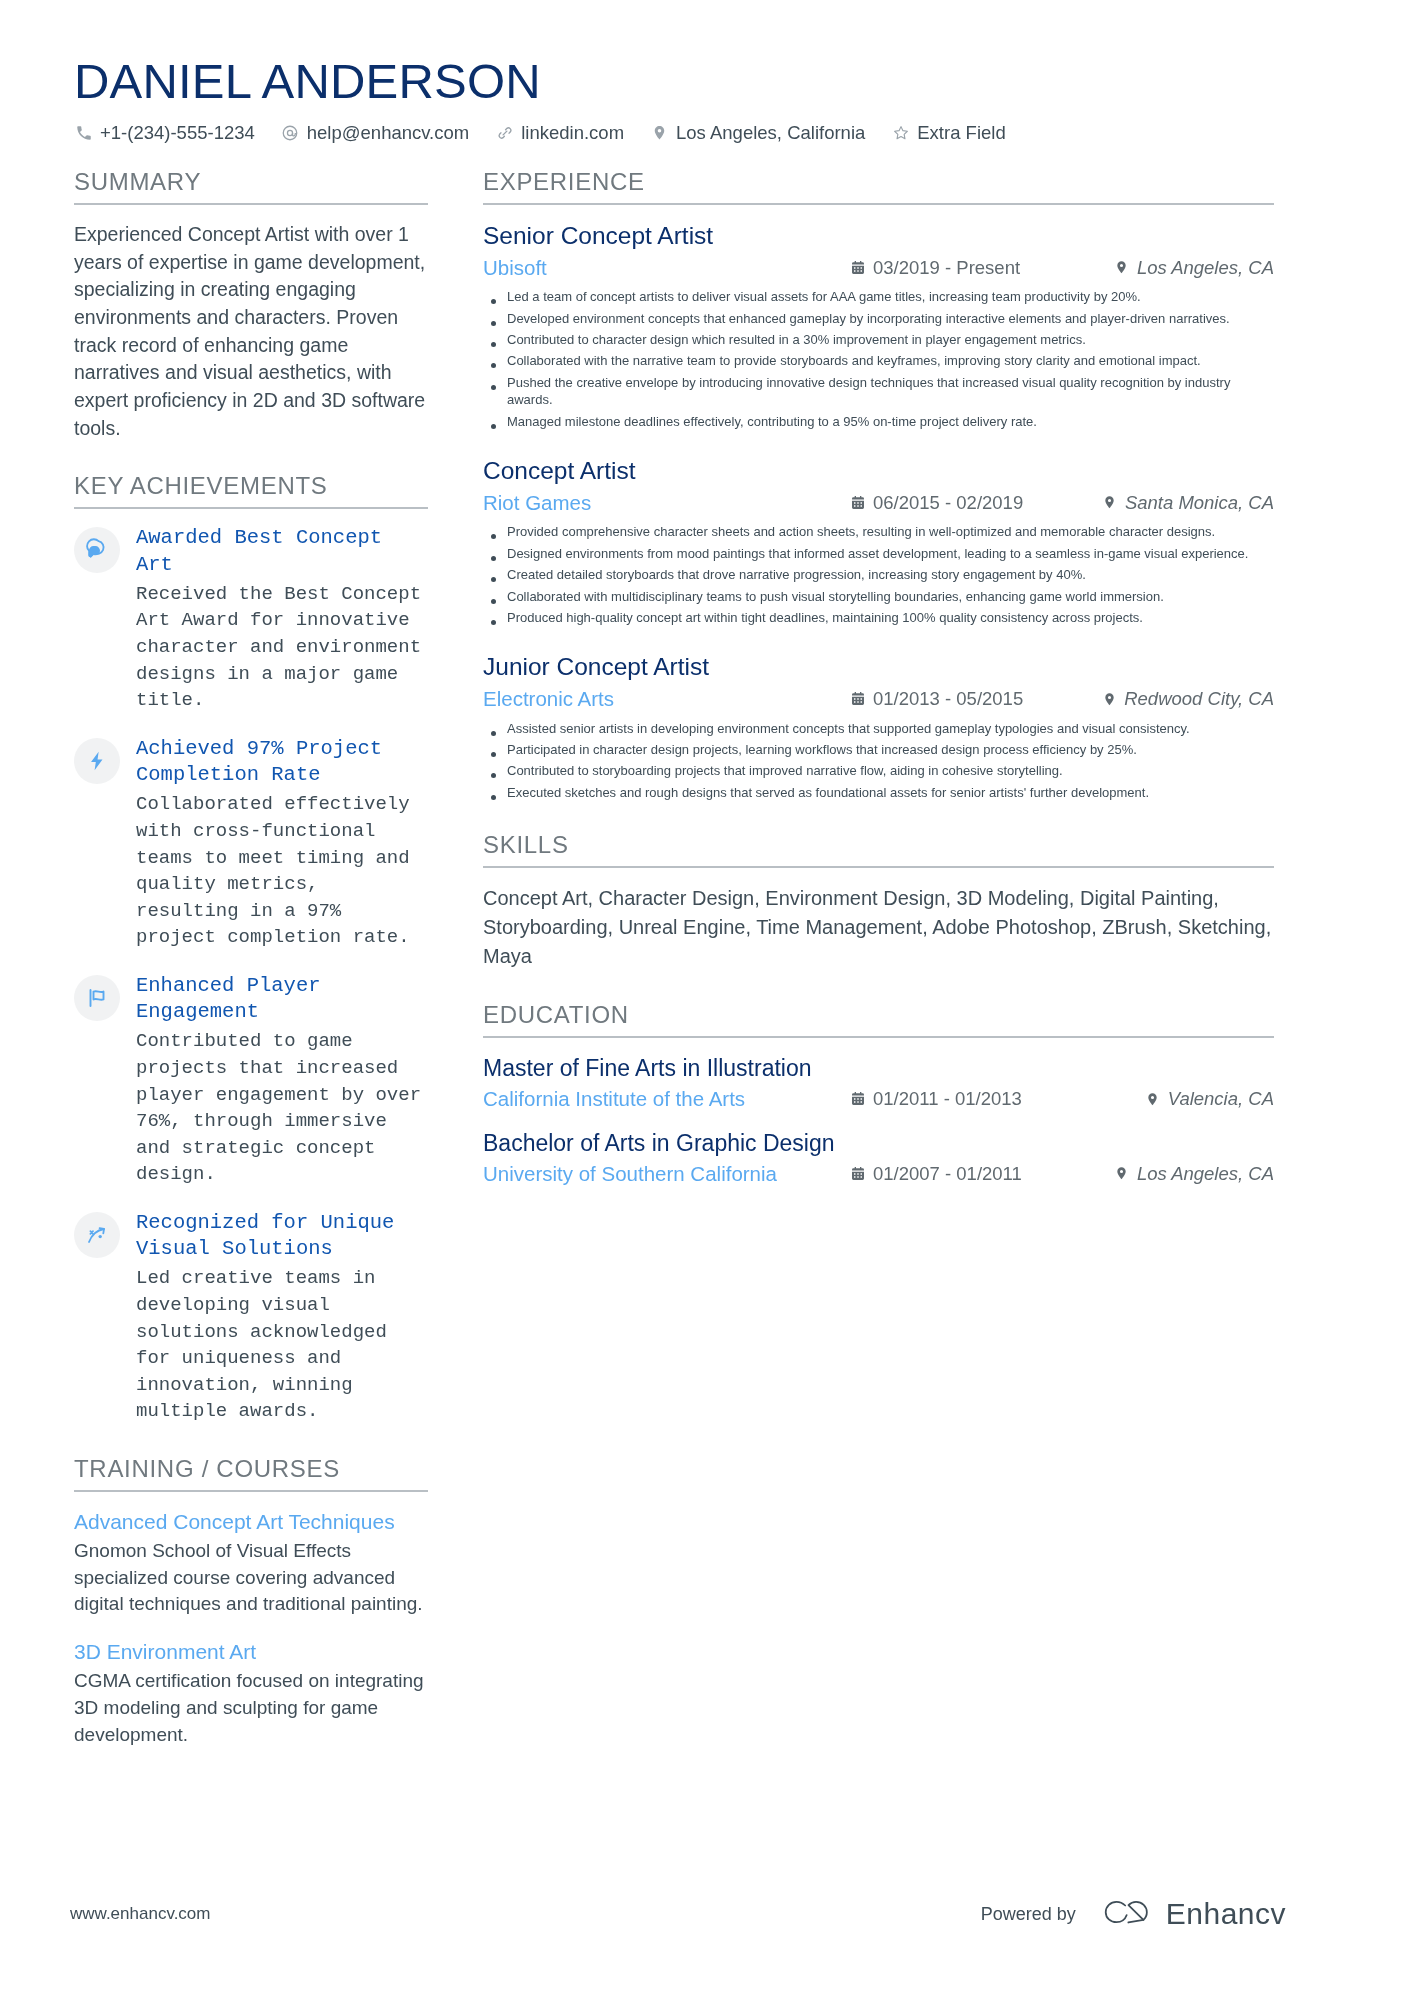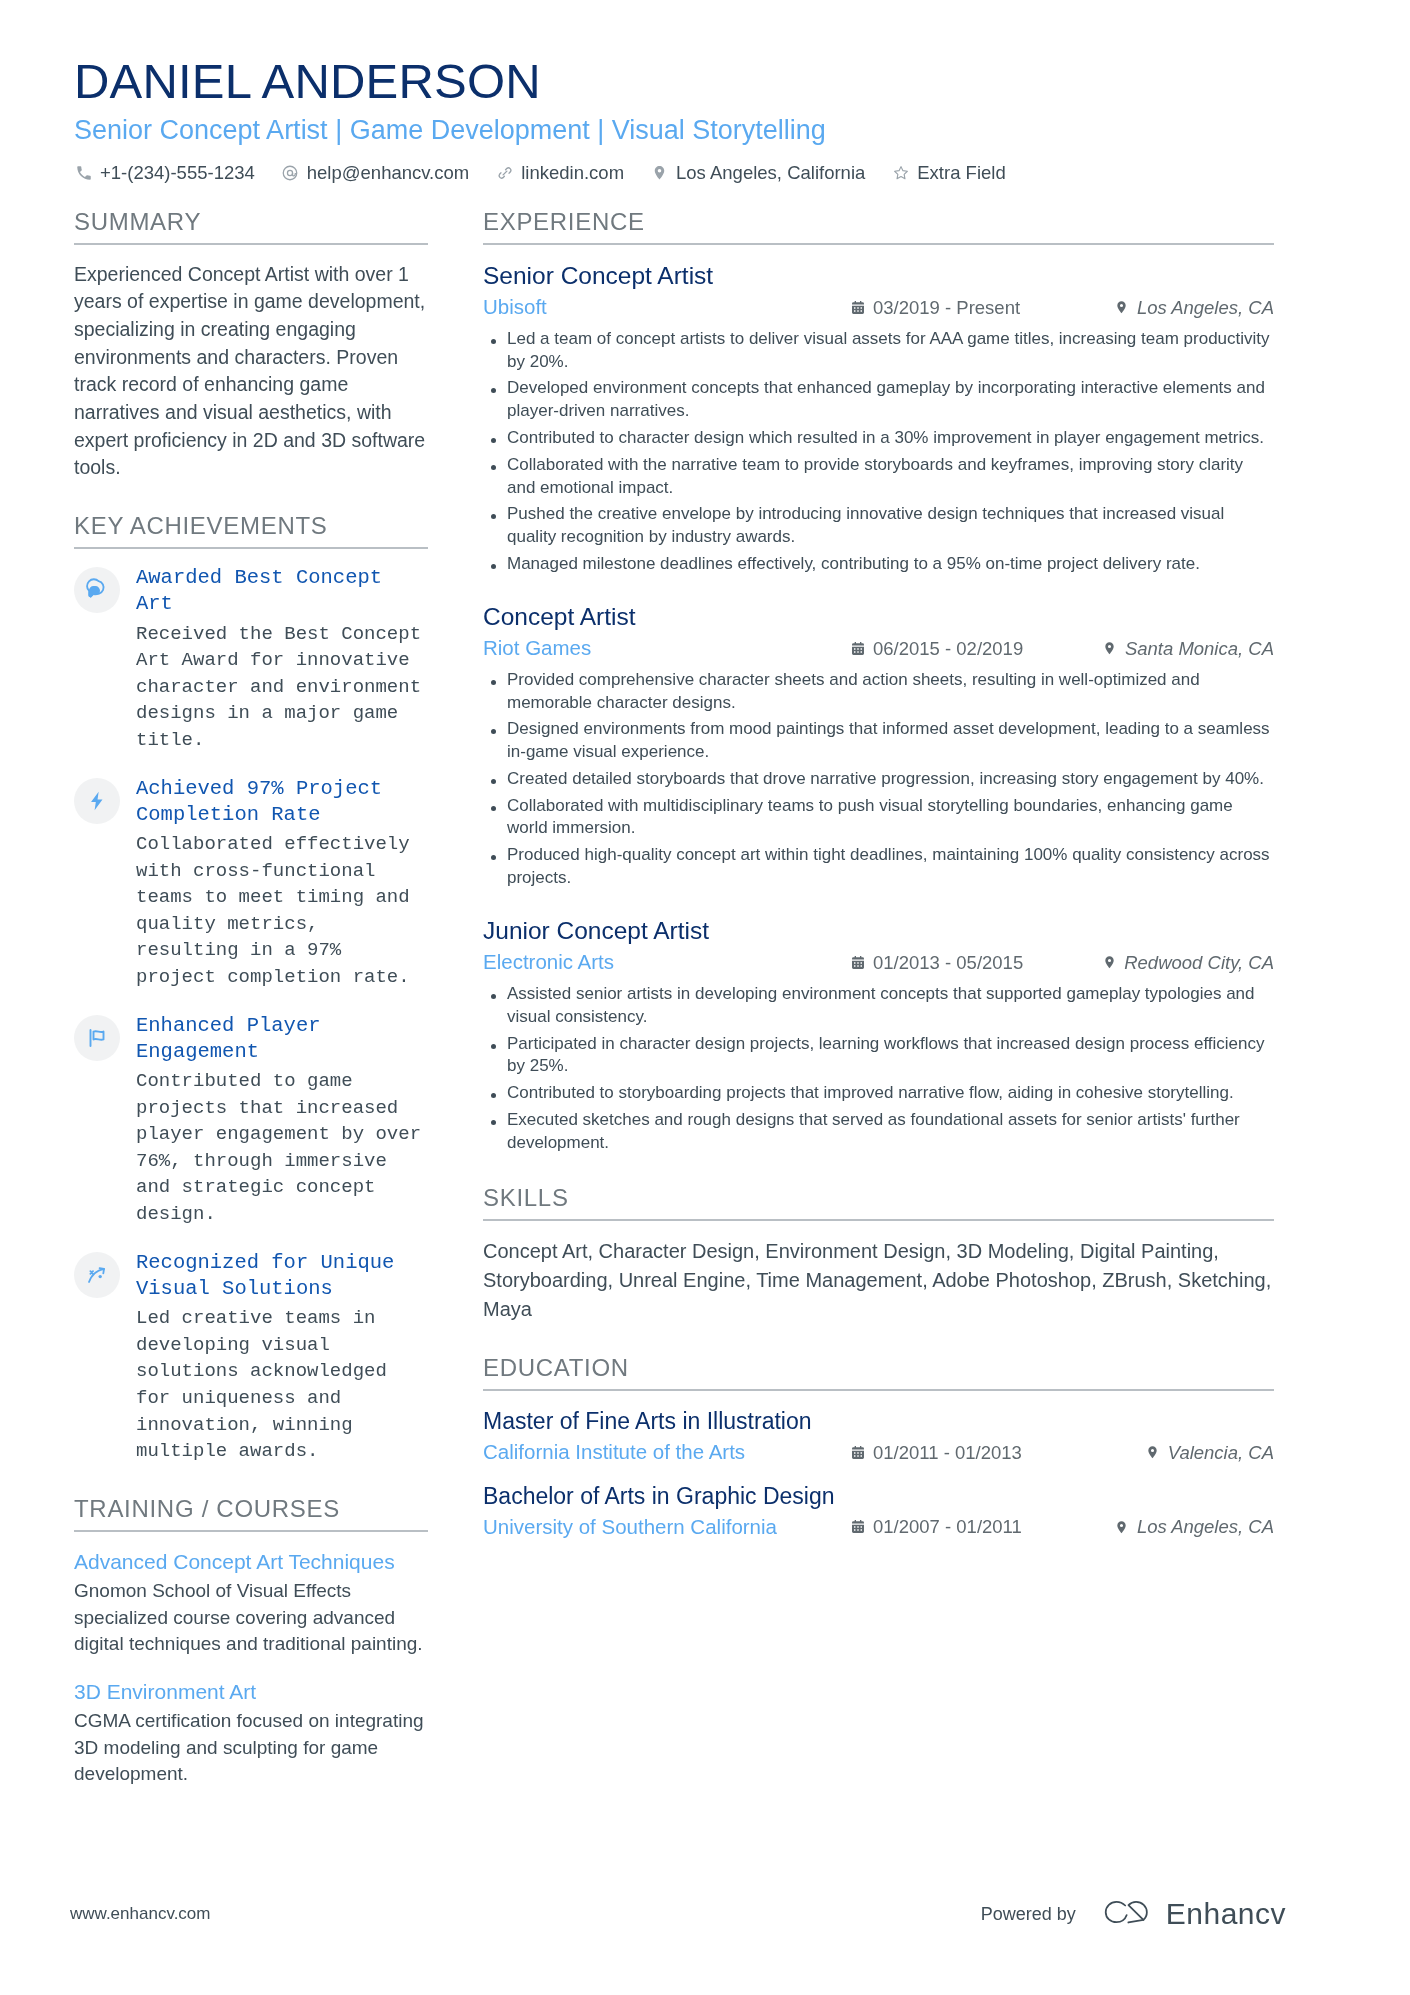--- a/index.html
+++ b/index.html
@@ -166,21 +166,21 @@
     flex: 0 0 auto;
   }
   .meta-chip .ci svg { display: block; }
   .chip-date { width: 210px; justify-content: flex-start; }
   .chip-loc  { width: 190px; justify-content: flex-end; font-style: italic; }
 
   ul.bullets { list-style: none; margin: 0; padding: 0; }
   ul.bullets li {
     position: relative;
     padding-left: 24px;
-    font-size: 17px;
+    font-size: 13px;
     line-height: 1.34;
     color: #3f4d57;
     margin-bottom: 4px;
   }
   ul.bullets li:before {
     content: "";
     position: absolute;
     left: 8px;
     top: 11px;
     width: 5px; height: 5px;
@@ -246,21 +246,20 @@
     letter-spacing: 0.5px;
   }
 </style>
 </head>
 <body>
 
 <div class="page">
 
   <div class="header">
     <div class="name">DANIEL ANDERSON</div>
-    <div class="headline">Senior Concept Artist | Game Development | Visual Storytelling</div>
     <div class="contact-row">
 
       <span class="contact-item">
         <span class="ci">
           <svg width="18" height="18" viewBox="0 0 24 24" fill="currentColor">
             <path d="M6.6 10.8c1.5 2.9 3.7 5.1 6.6 6.6l2.2-2.2c.3-.3.7-.4 1-.2 1.1.4 2.3.6 3.6.6.6 0 1 .4 1 1V20c0 .6-.4 1-1 1C10.6 21 3 13.4 3 4c0-.6.4-1 1-1h3.4c.6 0 1 .4 1 1 0 1.2.2 2.4.6 3.6.1.3 0 .7-.2 1l-2.2 2.2z"></path>
           </svg>
         </span>
         <span>+1-(234)-555-1234</span>
       </span>

